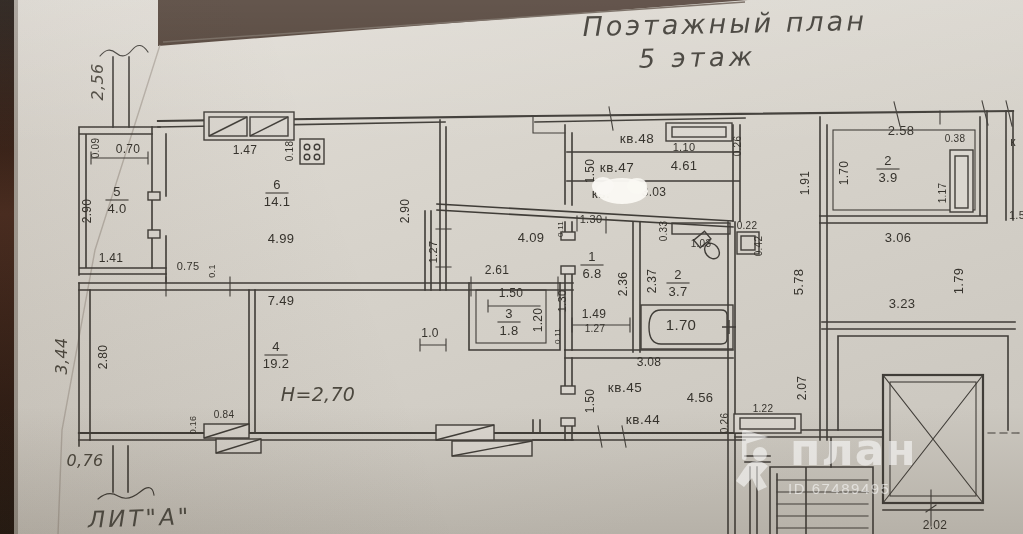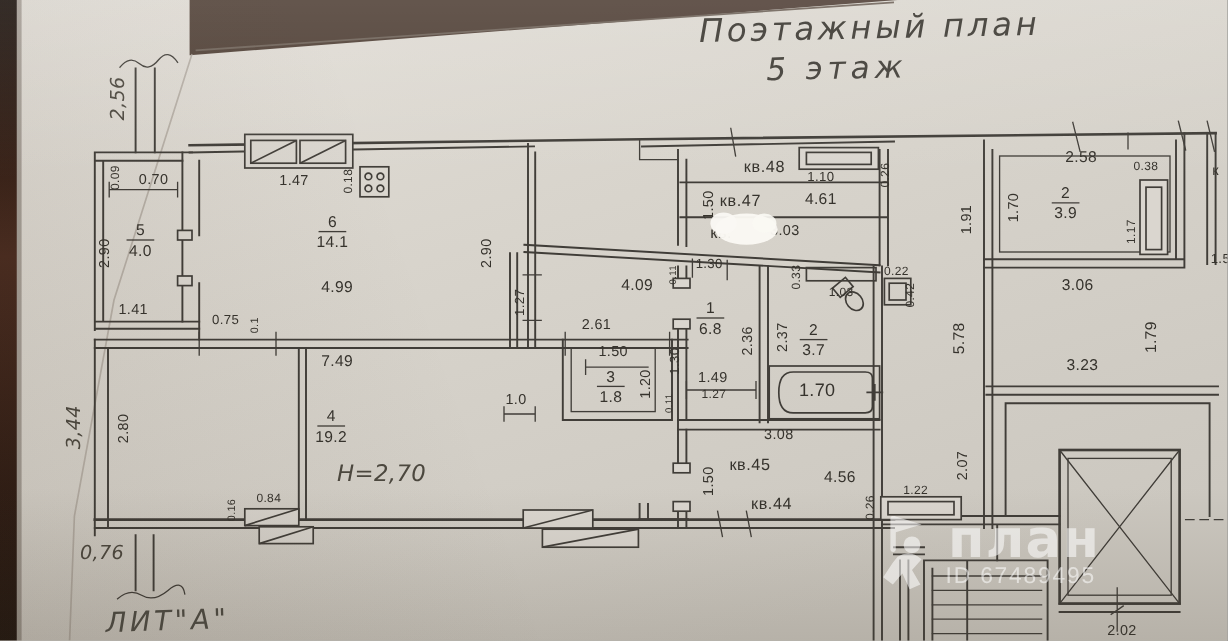--- a/index.html
+++ b/index.html
@@ -21,21 +21,21 @@
          transform:rotate(-1.2deg);pointer-events:none;}
   .title .t1{font-size:27px;letter-spacing:3px;}
   .title .t2{font-size:26px;letter-spacing:4px;margin-top:3px;transform:translateX(-28px);}
   .liter{position:absolute;left:88px;top:505px;font-size:23px;font-style:italic;
          letter-spacing:3px;color:#4c483f;font-family:"DejaVu Sans",sans-serif;
          transform:rotate(-2deg);pointer-events:none;}
   .wm{position:absolute;left:714px;top:420px;width:230px;opacity:.55;filter:blur(.4px);
       color:#fff;pointer-events:none;}
   .wm .brand{position:absolute;left:76px;top:8px;font-size:44px;font-weight:bold;
              font-family:"DejaVu Sans",sans-serif;letter-spacing:1px;line-height:1;}
-  .wm .wid{position:absolute;left:74px;top:50px;font-size:19px;letter-spacing:1.5px;
+  .wm .wid{position:absolute;left:74px;top:60px;font-size:15px;letter-spacing:1.5px;
            font-family:"Liberation Sans",sans-serif;}
   .wm .logo{position:absolute;left:14px;top:8px;}
   .tone{position:absolute;left:0;top:0;width:1023px;height:534px;pointer-events:none;
         background:
           linear-gradient(180deg, rgba(255,255,255,.12), rgba(255,255,255,0) 28%),
           linear-gradient(250deg, rgba(0,0,0,0) 62%, rgba(60,45,30,.10)),
           linear-gradient(0deg, rgba(70,60,45,.16), rgba(0,0,0,0) 24%);}
 </style>
 </head>
 <body>

